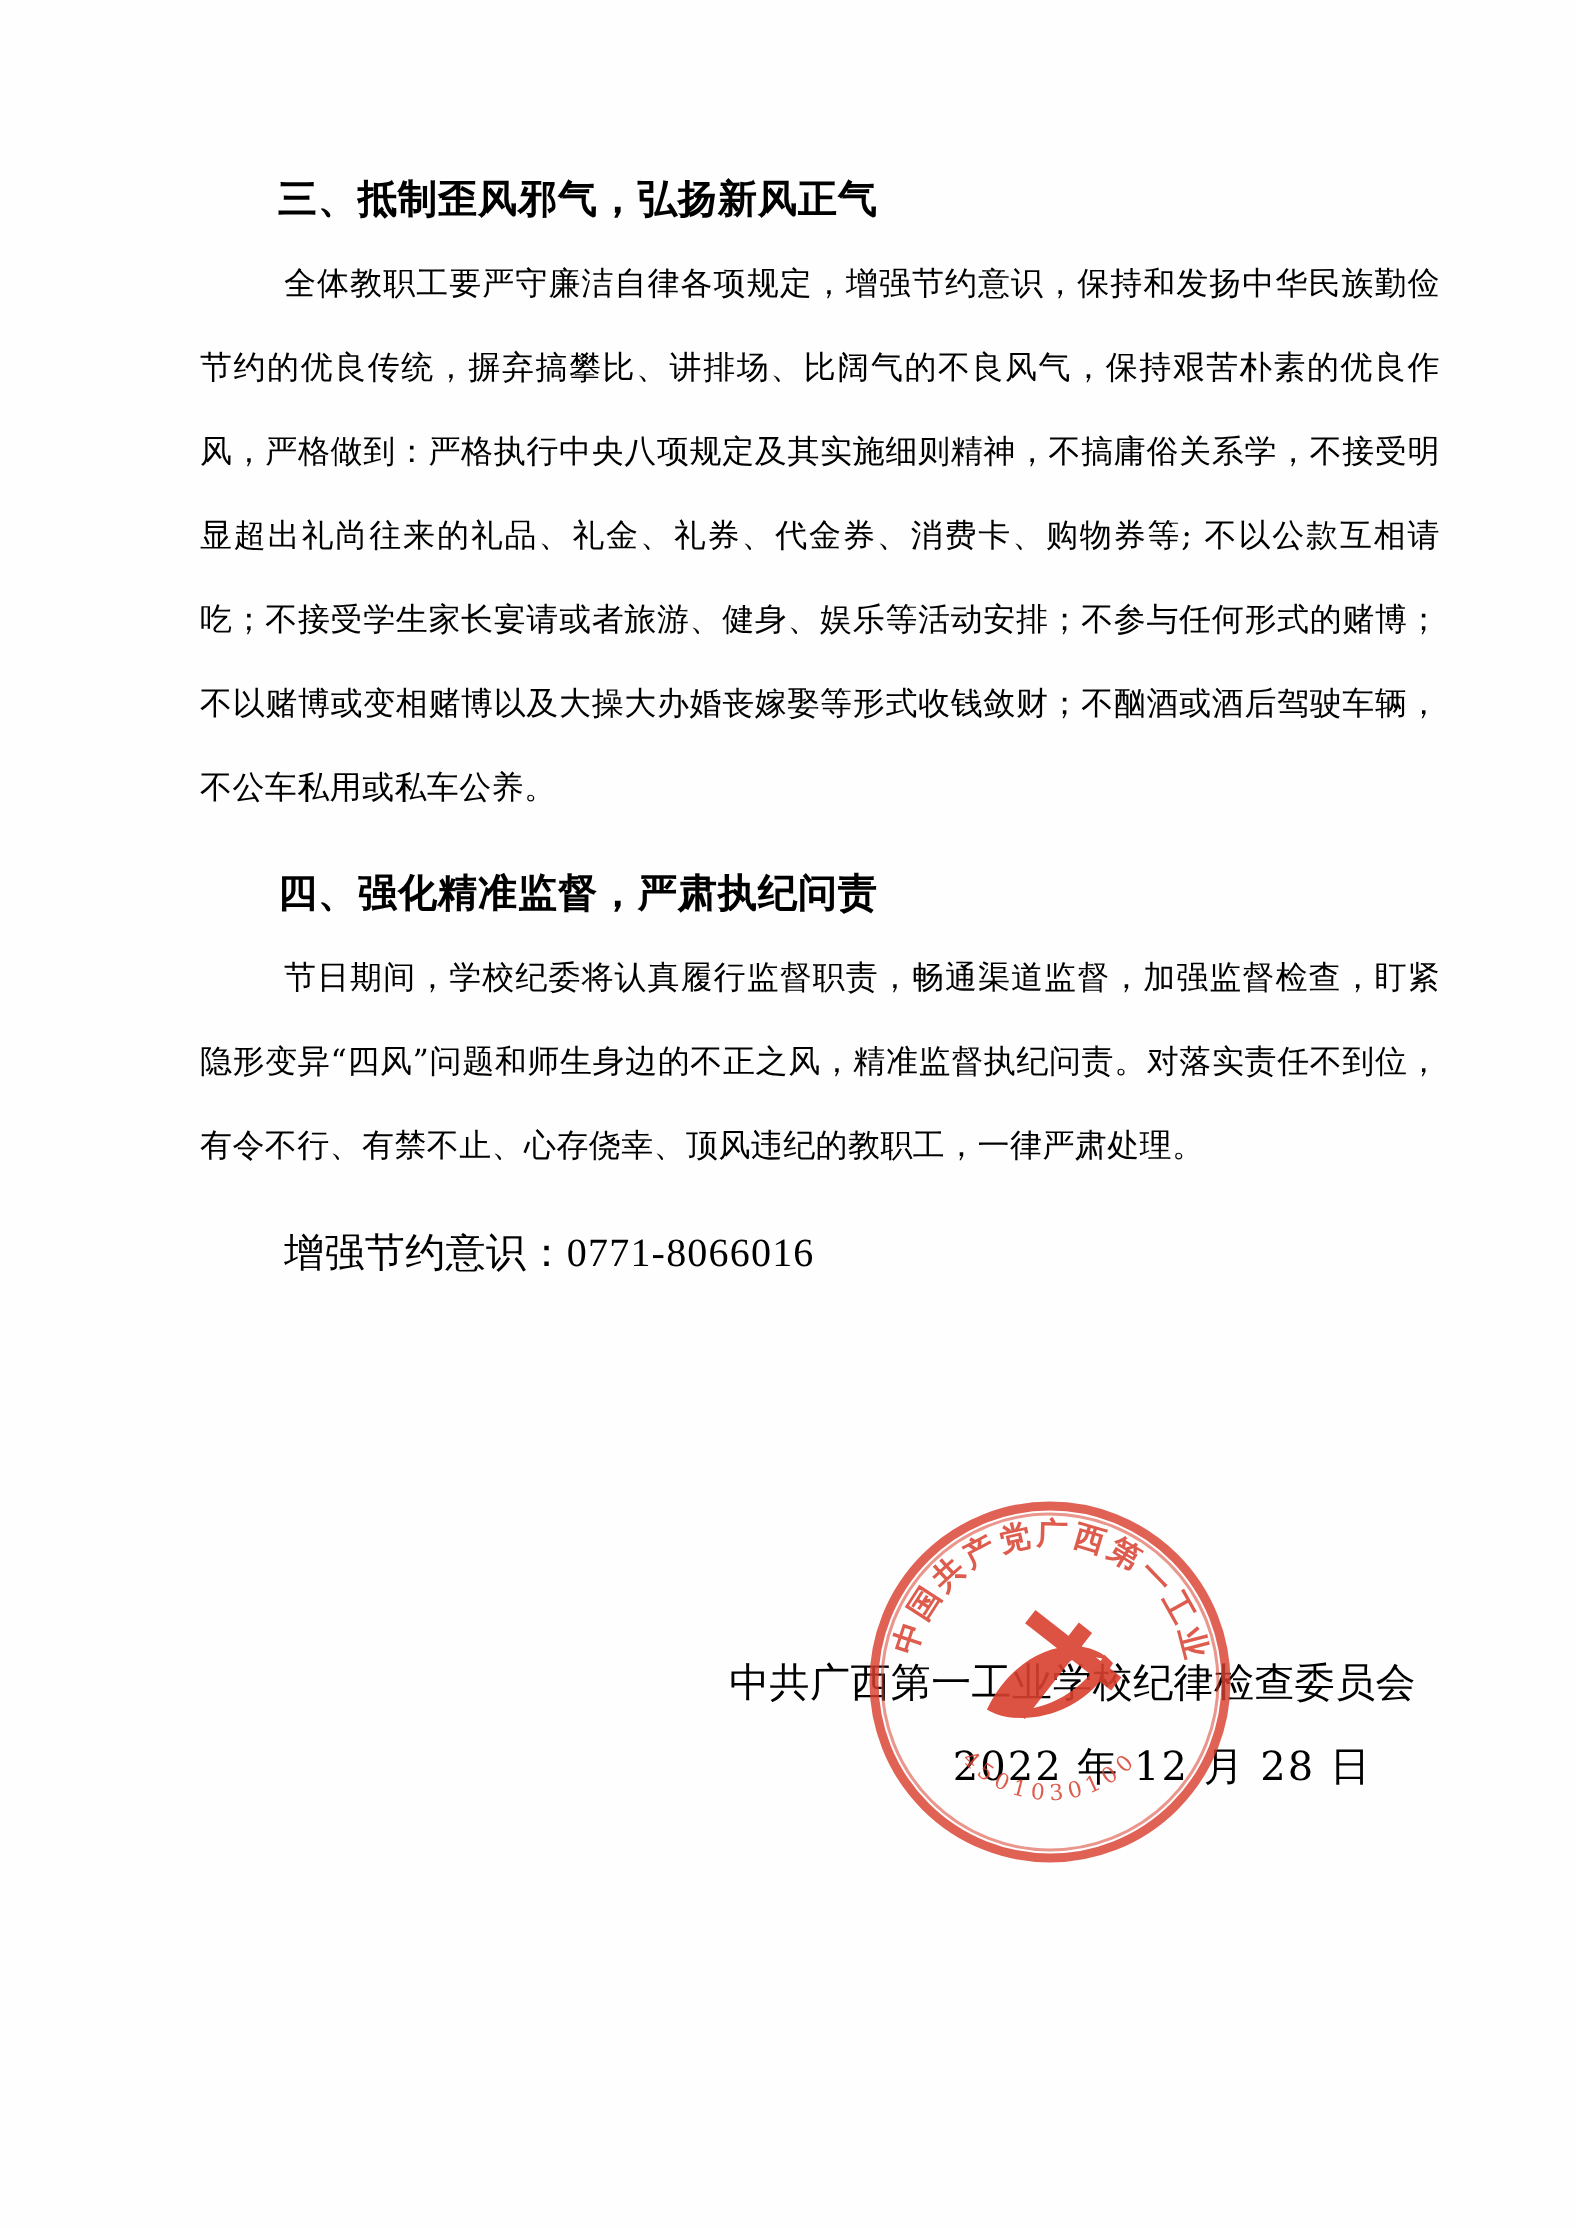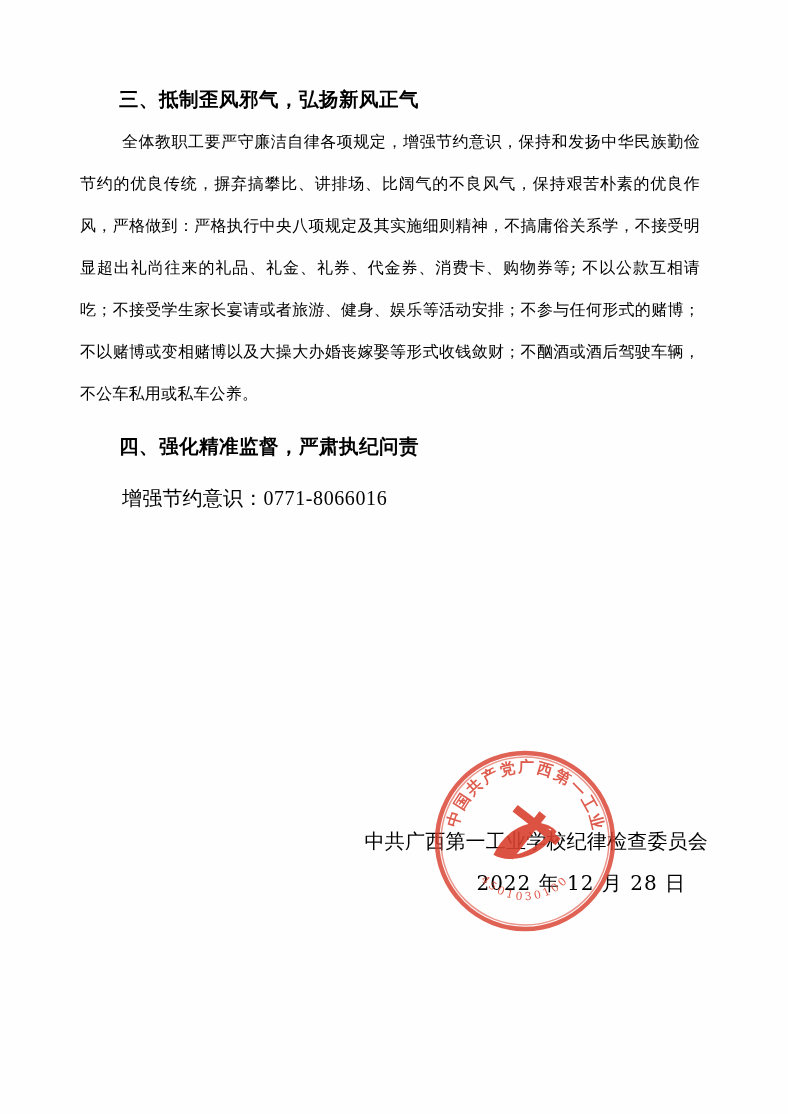--- a/index.html
+++ b/index.html
@@ -14,21 +14,21 @@
     overflow: hidden;
     font-family: "DejaVu Serif", serif;
   }
   .page {
     position: absolute;
     inset: 0;
     background: #fefefe;
   }
   .content {
     position: absolute;
-    left: 80px;
+    left: 100px;
     top: 84px;
     width: 620px;
   }
   .heading {
     font-family: "DejaVu Sans", sans-serif;
     font-weight: bold;
     font-size: 19.5px;
     color: #000;
     letter-spacing: 0.5px;
     text-indent: 39px;
@@ -97,20 +97,21 @@
 <div class="page">
 
   <div class="content">
 
     <h3 class="heading">三、抵制歪风邪气，弘扬新风正气</h3>
     <p class="para">全体教职工要严守廉洁自律各项规定，增强节约意识，保持和发扬中华民族勤俭节约的优良传统，摒弃搞攀比、讲排场、比阔气的不良风气，保持艰苦朴素的优良作风，严格做到：严格执行中央八项规定及其实施细则精神，不搞庸俗关系学，不接受明显超出礼尚往来的礼品、礼金、礼券、代金券、消费卡、购物券等; 不以公款互相请吃；不接受学生家长宴请或者旅游、健身、娱乐等活动安排；不参与任何形式的赌博；不以赌博或变相赌博以及大操大办婚丧嫁娶等形式收钱敛财；不酗酒或酒后驾驶车辆，不公车私用或私车公养。</p>
 
     <div class="spacer-1"></div>
 
     <h3 class="heading">四、强化精准监督，严肃执纪问责</h3>
+    <p class="para">节日期间，学校纪委将认真履行监督职责，畅通渠道监督，加强监督检查，盯紧隐形变异“四风”问题和师生身边的不正之风，精准监督执纪问责。对落实责任不到位，有令不行、有禁不止、心存侥幸、顶风违纪的教职工，一律严肃处理。</p>
 
     <div class="spacer-2"></div>
 
     <p class="contact-line">
       <span>增强节约意识：</span><span class="ascii">0771-8066016</span>
     </p>
   </div>
 
   <div class="signature-block">
     <div class="sig-org">中共广西第一工业学校纪律检查委员会</div>

